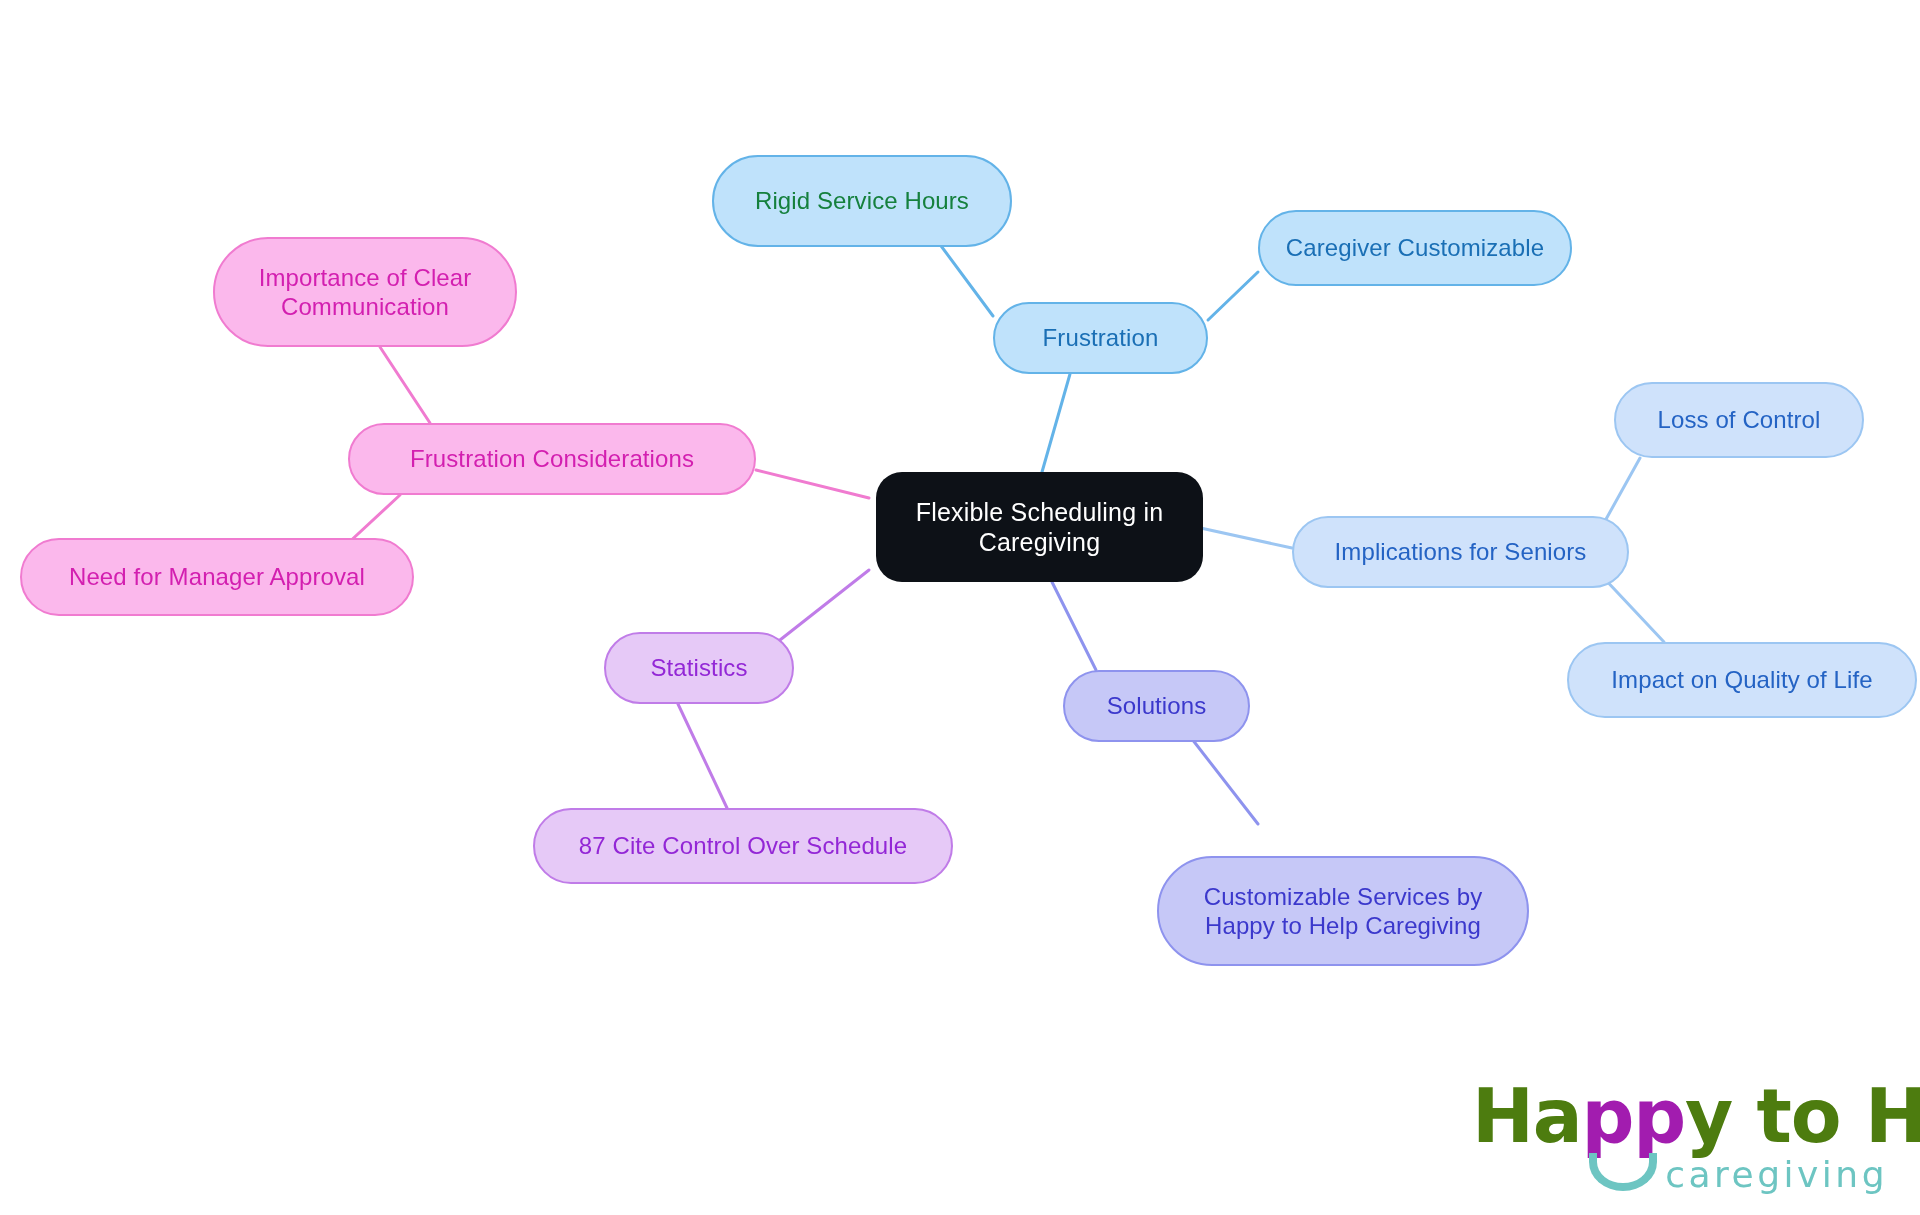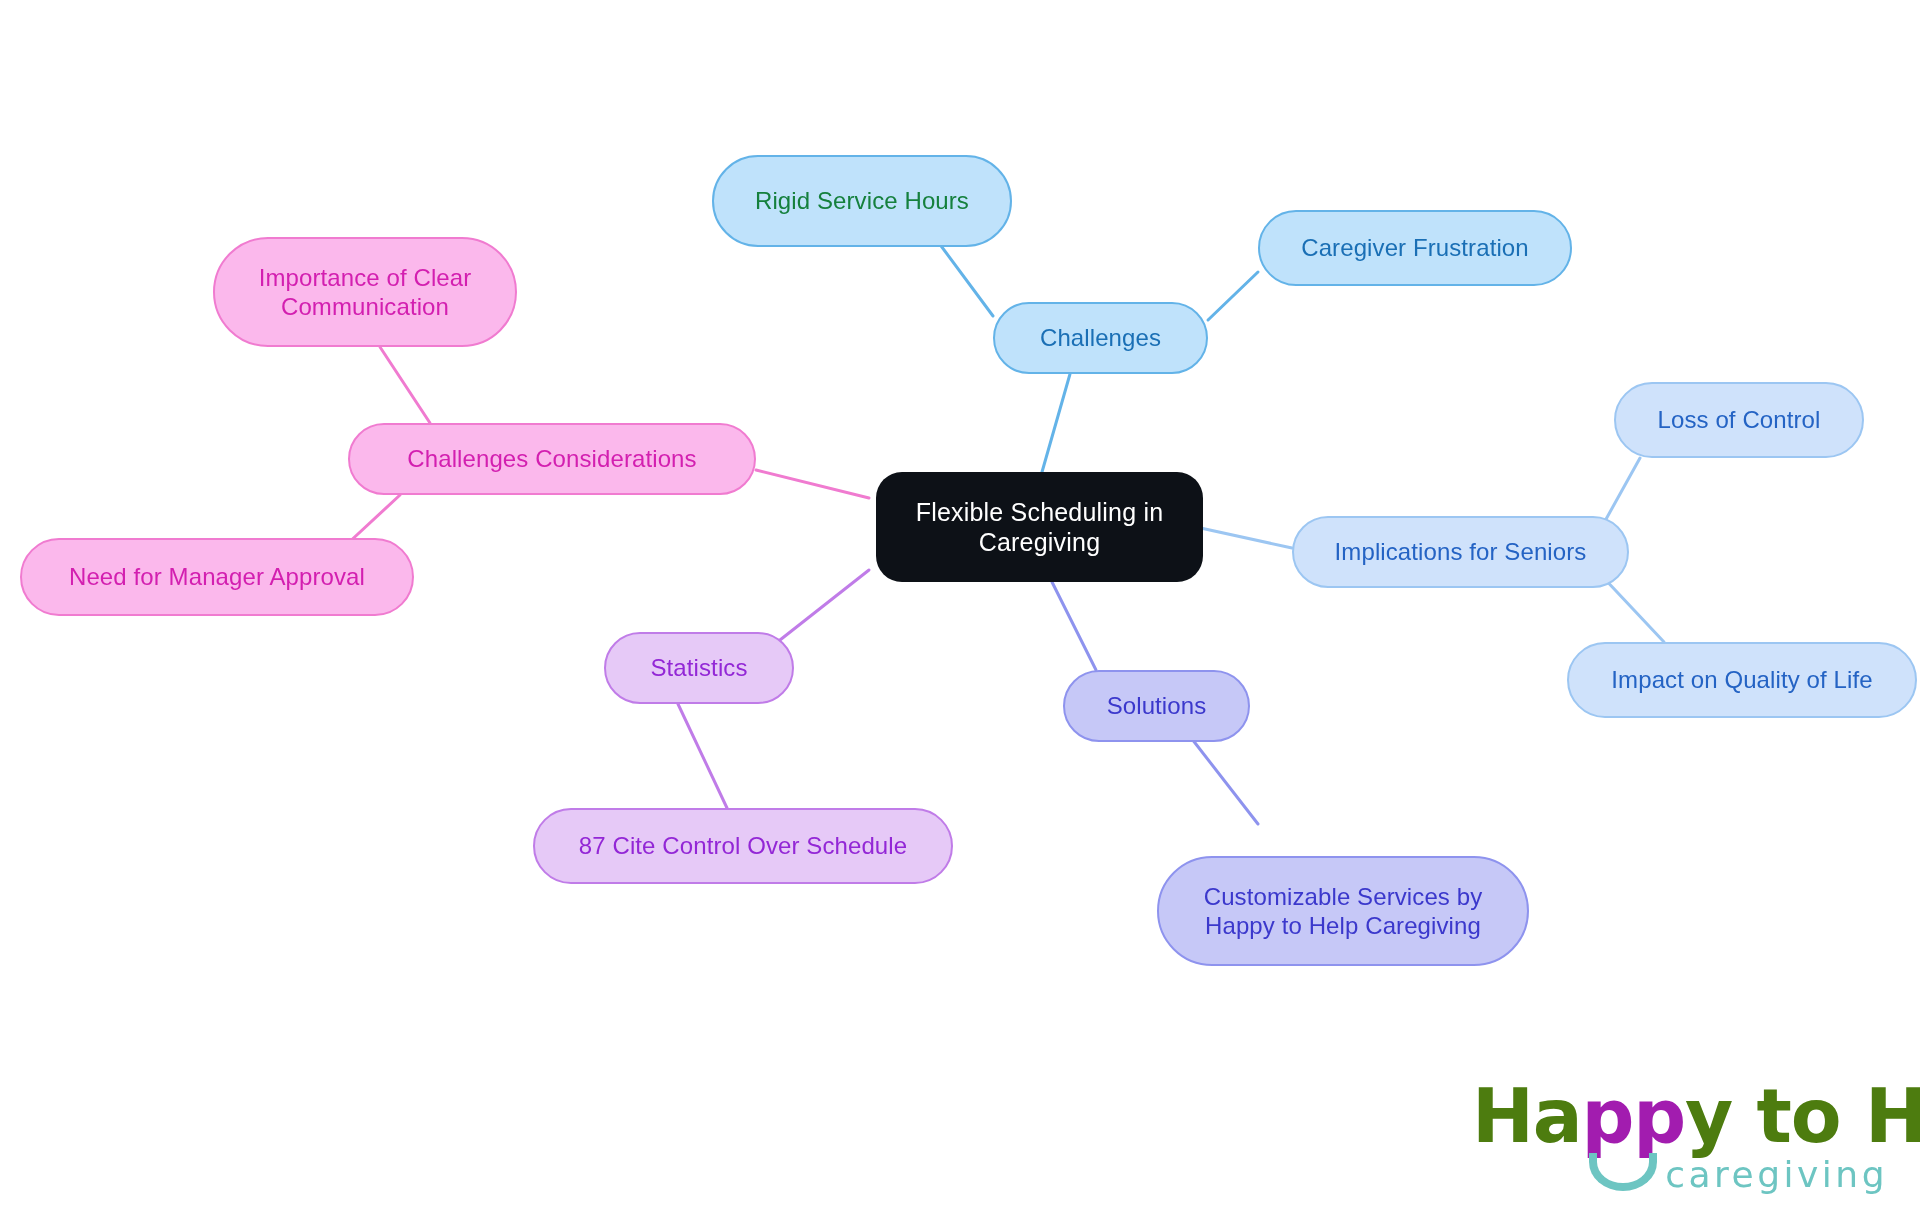--- a/index.html
+++ b/index.html
@@ -119,32 +119,32 @@
       <line x1="869" y1="570" x2="780" y2="640" stroke="#c07ce8" stroke-width="3" stroke-linecap="round"></line>
       <line x1="678" y1="704" x2="727" y2="808" stroke="#c07ce8" stroke-width="3" stroke-linecap="round"></line>
       <line x1="869" y1="498" x2="756" y2="470" stroke="#f07bd0" stroke-width="3" stroke-linecap="round"></line>
       <line x1="430" y1="423" x2="380" y2="347" stroke="#f07bd0" stroke-width="3" stroke-linecap="round"></line>
       <line x1="400" y1="495" x2="345" y2="546" stroke="#f07bd0" stroke-width="3" stroke-linecap="round"></line>
     </svg>
 
   <div id="nodes">
       <div class="node root" style="left: 869px; top: 472px; width: 327px; height: 110px; background: rgb(13, 17, 23); color: rgb(255, 255, 255); margin-left: 7px;">Flexible Scheduling in
 Caregiving</div>
-      <div class="node lvl1" style="left: 993px; top: 302px; width: 215px; height: 72px; background: rgb(191, 226, 251); color: rgb(26, 111, 181); border-color: rgb(99, 179, 232);">Challenges</div>
+      <div class="node lvl1" style="left: 993px; top: 302px; width: 215px; height: 72px; background: rgb(191, 226, 251); color: rgb(26, 111, 181); border-color: rgb(99, 179, 232);">Frustration</div>
       <div class="node lvl2" style="left: 712px; top: 155px; width: 300px; height: 92px; background: rgb(191, 226, 251); color: #15803d; border-color: rgb(99, 179, 232);">Rigid Service Hours</div>
-      <div class="node lvl2" style="left: 1258px; top: 210px; width: 314px; height: 76px; background: rgb(191, 226, 251); color: rgb(26, 111, 181); border-color: rgb(99, 179, 232);">Caregiver Frustration</div>
+      <div class="node lvl2" style="left: 1258px; top: 210px; width: 314px; height: 76px; background: rgb(191, 226, 251); color: rgb(26, 111, 181); border-color: rgb(99, 179, 232);">Caregiver Customizable</div>
       <div class="node lvl1" style="left: 1292px; top: 516px; width: 337px; height: 72px; background: rgb(207, 226, 251); color: rgb(36, 99, 196); border-color: rgb(156, 198, 242);">Implications for Seniors</div>
       <div class="node lvl2" style="left: 1614px; top: 382px; width: 250px; height: 76px; background: rgb(207, 226, 251); color: rgb(36, 99, 196); border-color: rgb(156, 198, 242);">Loss of Control</div>
       <div class="node lvl2" style="left: 1567px; top: 642px; width: 350px; height: 76px; background: rgb(207, 226, 251); color: rgb(36, 99, 196); border-color: rgb(156, 198, 242);">Impact on Quality of Life</div>
       <div class="node lvl1" style="left: 1063px; top: 670px; width: 187px; height: 72px; background: rgb(198, 200, 247); color: rgb(59, 56, 204); border-color: rgb(142, 147, 238);">Solutions</div>
       <div class="node lvl2" style="left: 1157px; top: 824px; width: 372px; height: 110px; background: rgb(198, 200, 247); color: rgb(59, 56, 204); border-color: rgb(142, 147, 238); margin-top: 32px;">Customizable Services by
 Happy to Help Caregiving</div>
       <div class="node lvl1" style="left: 604px; top: 632px; width: 190px; height: 72px; background: rgb(230, 201, 247); color: rgb(147, 39, 214); border-color: rgb(192, 124, 232);">Statistics</div>
       <div class="node lvl2" style="left: 533px; top: 808px; width: 420px; height: 76px; background: rgb(230, 201, 247); color: rgb(147, 39, 214); border-color: rgb(192, 124, 232);">87 Cite Control Over Schedule</div>
-      <div class="node lvl1" style="left: 348px; top: 423px; width: 408px; height: 72px; background: rgb(251, 184, 236); color: rgb(211, 31, 176); border-color: rgb(240, 123, 208);">Challenges Considerations</div>
+      <div class="node lvl1" style="left: 348px; top: 423px; width: 408px; height: 72px; background: rgb(251, 184, 236); color: rgb(211, 31, 176); border-color: rgb(240, 123, 208);">Frustration Considerations</div>
       <div class="node lvl2" style="left: 213px; top: 237px; width: 304px; height: 110px; background: rgb(251, 184, 236); color: rgb(211, 31, 176); border-color: rgb(240, 123, 208);">Importance of Clear
 Communication</div>
       <div class="node lvl2" style="left: 20px; top: 538px; width: 394px; height: 78px; background: rgb(251, 184, 236); color: rgb(211, 31, 176); border-color: rgb(240, 123, 208);">Need for Manager Approval</div>
     </div>
 
   <div id="logo">
     <div class="logo-wordmark"><span class="logo-seg-coral">Ha</span><span class="logo-seg-teal">pp</span><span class="logo-seg-coral">y to Help</span></div>
     <div class="logo-smile"></div>
     <div class="logo-sub">caregiving</div>
   </div>

